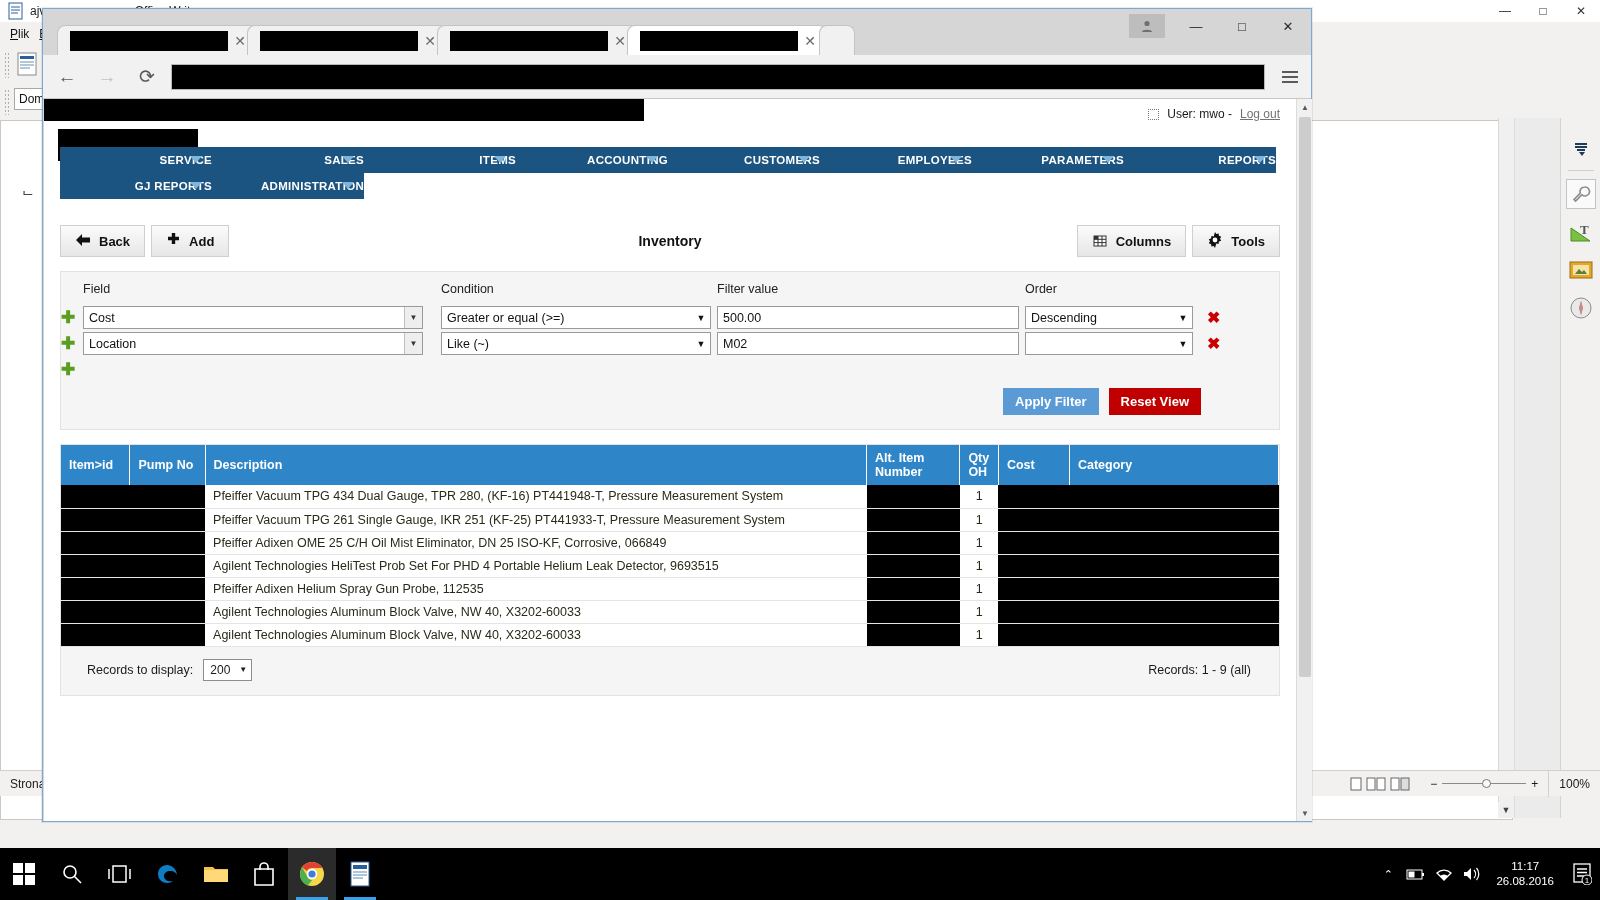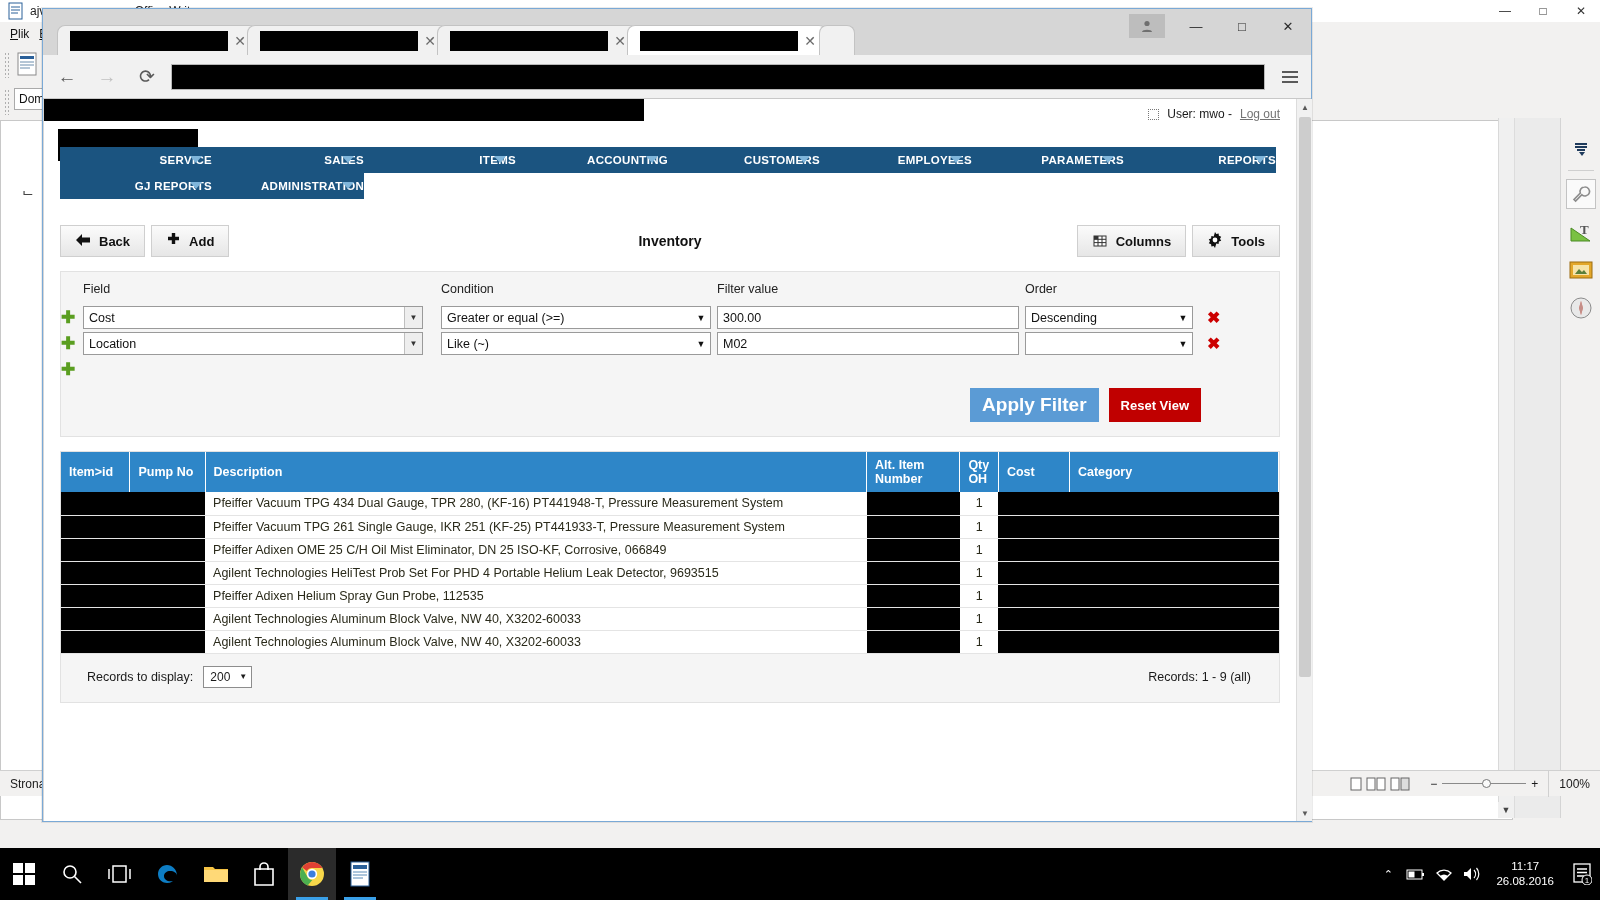--- a/index.html
+++ b/index.html
@@ -141,21 +141,21 @@
   .c-order { width:168px; margin-left:6px; }
   .filter-row { display:flex; align-items:center; margin-top:3px; }
   .sel, .txt { height:23px; border:1px solid #9a9a9a; background:#fff; font-size:12.5px;
     color:#111; padding:0 5px; display:flex; align-items:center; position:relative; }
   .sel-arrow { position:absolute; right:0; top:0; bottom:0; width:18px; background:#eeeeee;
     border-left:1px solid #bfbfbf; display:flex; align-items:center; justify-content:center;
     font-size:8px; color:#333; }
   .sel-arrow.plain { background:#fff; border-left:none; font-size:9px; color:#111; }
   .del-x { color:#cc0000; font-size:16px; font-weight:bold; margin-left:14px; }
   .filter-actions { display:flex; justify-content:flex-end; margin-top:10px; gap:10px; padding-right:66px; }
-  #apply-filter { background:#5b9bd5; color:#fff; font-weight:bold; font-size:19px; border:none;
+  #apply-filter { background:#5b9bd5; color:#fff; font-weight:bold; font-size:13px; border:none;
     padding:6px 12px; }
   #reset-view { background:#c00000; color:#fff; font-weight:bold; font-size:13px; border:none;
     padding:6px 12px; }
 
   #grid-panel { margin:14px 16px 0 16px; background:#f5f5f5; border:1px solid #e2e2e2; padding:0; }
   table#grid { width:100%; border-collapse:collapse; table-layout:fixed; }
   #grid thead th { background:#2e86c8; color:#fff; font-size:12.5px; text-align:left;
     padding:6px 8px; border-right:1px solid #ffffff; vertical-align:middle; height:40px; }
   #grid tbody td { font-size:12.5px; color:#2a2a1a; padding:3px 8px; height:23px;
     border-bottom:1px solid #e4e4e4; background:#fff; white-space:nowrap; overflow:hidden; }
@@ -460,21 +460,21 @@
           <span class="plus">✚</span>
           <span class="sel c-field">
             <span>Cost</span>
             <span class="sel-arrow">▼</span>
           </span>
           <span class="sel c-cond">
             <span>Greater or equal (&gt;=)</span>
             <span class="sel-arrow plain">▼</span>
           </span>
           <span class="txt c-val">
-            <span>300.00</span>
+            <span>500.00</span>
           </span>
           <span class="sel c-order">
             <span>Descending</span>
             <span class="sel-arrow plain">▼</span>
           </span>
           <span class="del-x">✖</span>
         </div>
 
         <div class="filter-row">
           <span class="plus">✚</span>

